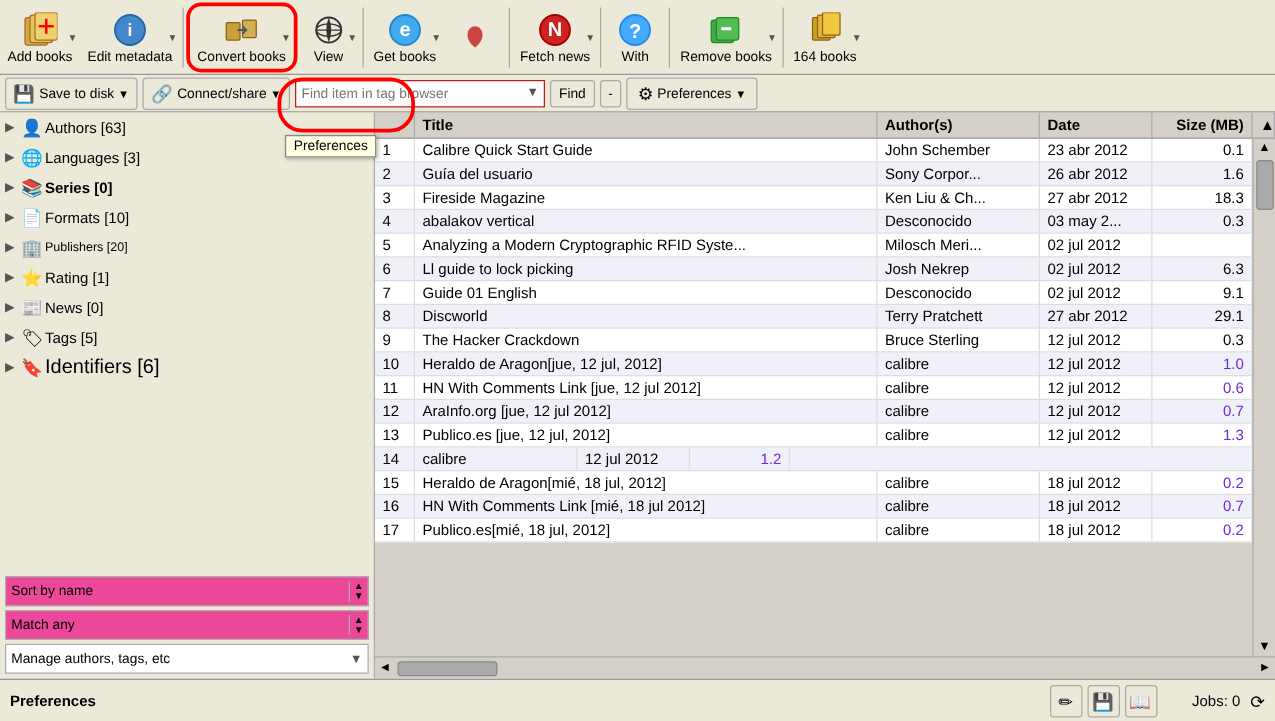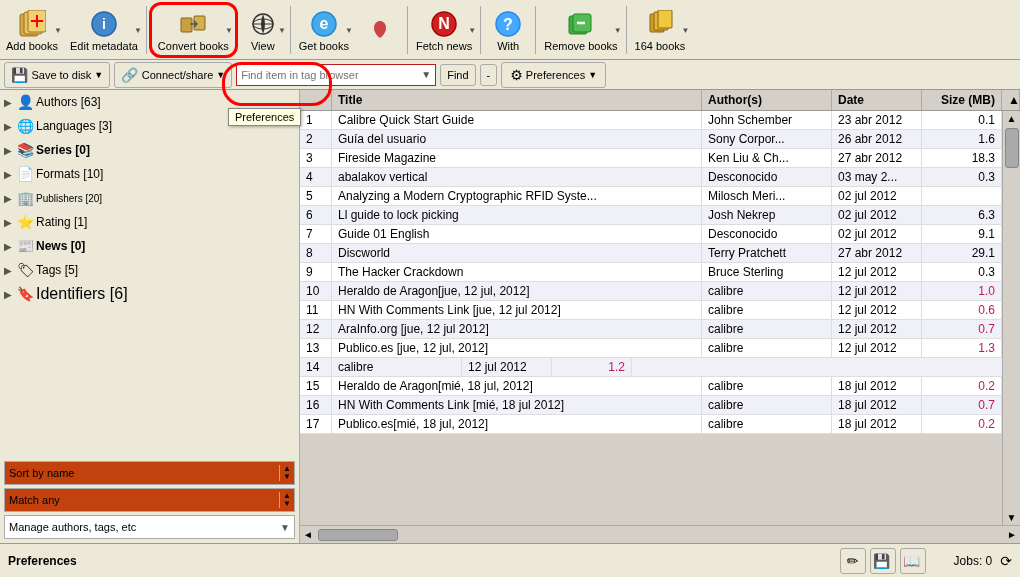--- a/index.html
+++ b/index.html
@@ -71,21 +71,21 @@
 
     
     .left-bottom { padding: 4px; display: flex; flex-direction: column; gap: 3px; }
     .left-select {
       display: flex; align-items: center; background: white; border: 1px solid #aaa;
       height: 24px; padding: 0 4px; font-size: 11px; position: relative;
     }
     .left-select .select-text { flex: 1; font-size: 11px; }
     .left-select .select-arrow { font-size: 10px; color: #555; }
     .spinner-select {
-      display: flex; align-items: center; background: #c2410c; border: 1px solid #aaa;
+      display: flex; align-items: center; background: #ec4899; border: 1px solid #aaa;
       height: 24px; font-size: 11px;
     }
     .spinner-select .spin-text { flex: 1; padding: 0 4px; }
     .spinner-select .spin-btns { display: flex; flex-direction: column; border-left: 1px solid #aaa; }
     .spinner-select .spin-btn { font-size: 8px; line-height: 1; padding: 0 3px; cursor: pointer; flex: 1; display: flex; align-items: center; }
 
     
     .right-panel { flex: 1; display: flex; flex-direction: column; overflow: hidden; }
     .table-header {
       display: flex; background: #d4d0c8; border-bottom: 1px solid #999;
@@ -101,21 +101,21 @@
 
     .table-body { flex: 1; overflow-y: auto; overflow-x: hidden; }
     .table-row {
       display: flex; font-size: 12px; border-bottom: 1px solid #ddd;
       cursor: pointer;
     }
     .table-row:nth-child(even) { background: #f0f0f8; }
     .table-row:nth-child(odd) { background: white; }
     .table-row .col { padding: 2px 6px; border-right: 1px solid #ddd; overflow: hidden; white-space: nowrap; text-overflow: ellipsis; }
     .col-size-val { text-align: right; }
-    .col-size-val.blue { color: #be185d; }
+    .col-size-val.blue { color: #6d28d9; }
 
     
     .right-scroll {
       width: 18px; background: #d4d0c8; border-left: 1px solid #aaa;
       display: flex; flex-direction: column; align-items: center;
     }
 
     
     .bottom-scroll {
       height: 18px; background: #d4d0c8; border-top: 1px solid #aaa;
@@ -331,21 +331,21 @@
     <span style="font-size:10px;">Publishers [20]</span>
   </div>
         <div class="tag-item">
     <span class="expand">▶</span>
     <span class="tag-icon">⭐</span>
     <span style="font-size:12px;">Rating [1]</span>
   </div>
         <div class="tag-item">
     <span class="expand">▶</span>
     <span class="tag-icon">📰</span>
-    <span style="font-size:12px;font-weight:bold;">News [0]</span>
+    <span style="font-size:12px;">News [0]</span>
   </div>
         <div class="tag-item">
     <span class="expand">▶</span>
     <span class="tag-icon">🏷</span>
     <span style="font-size:12px;">Tags [5]</span>
   </div>
         <div class="tag-item">
     <span class="expand">▶</span>
     <span class="tag-icon">🔖</span>
     <span style="font-size:16px;">Identifiers [6]</span>

